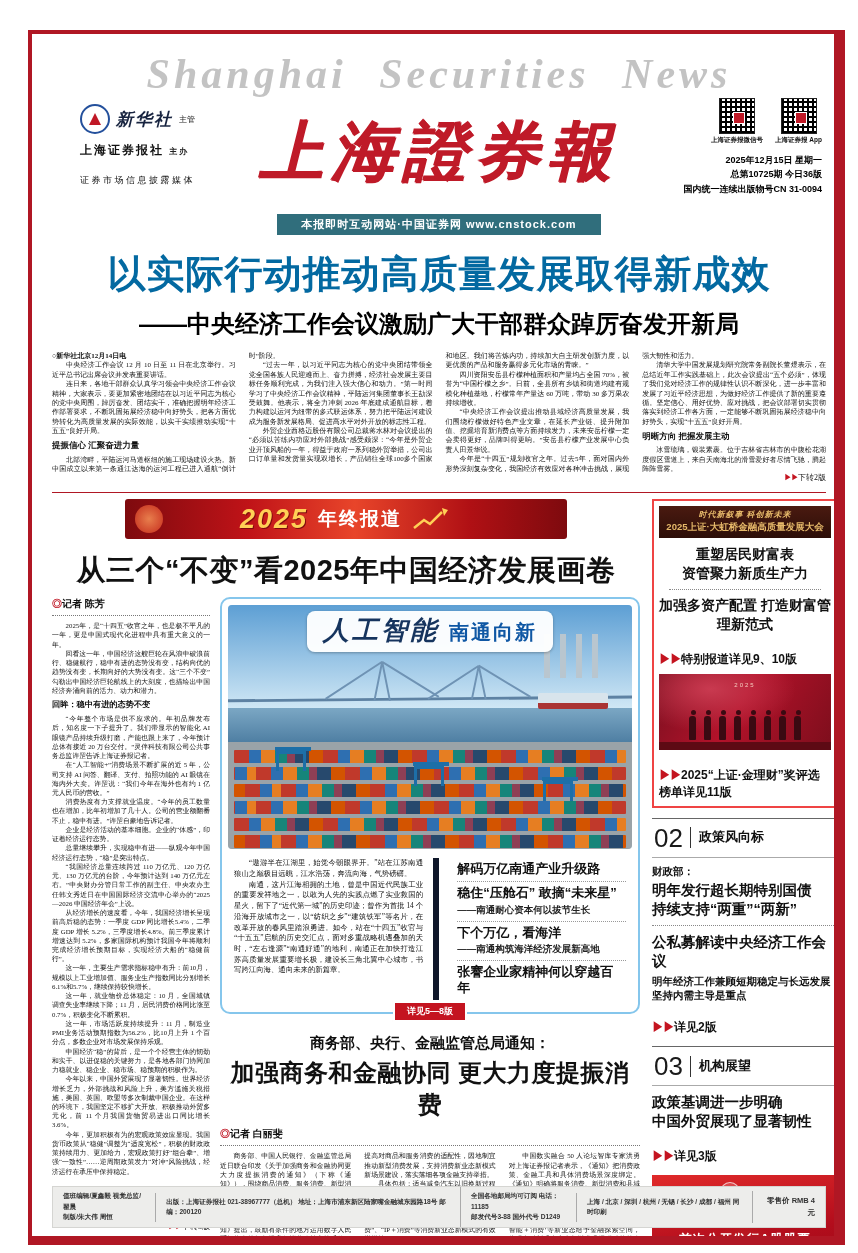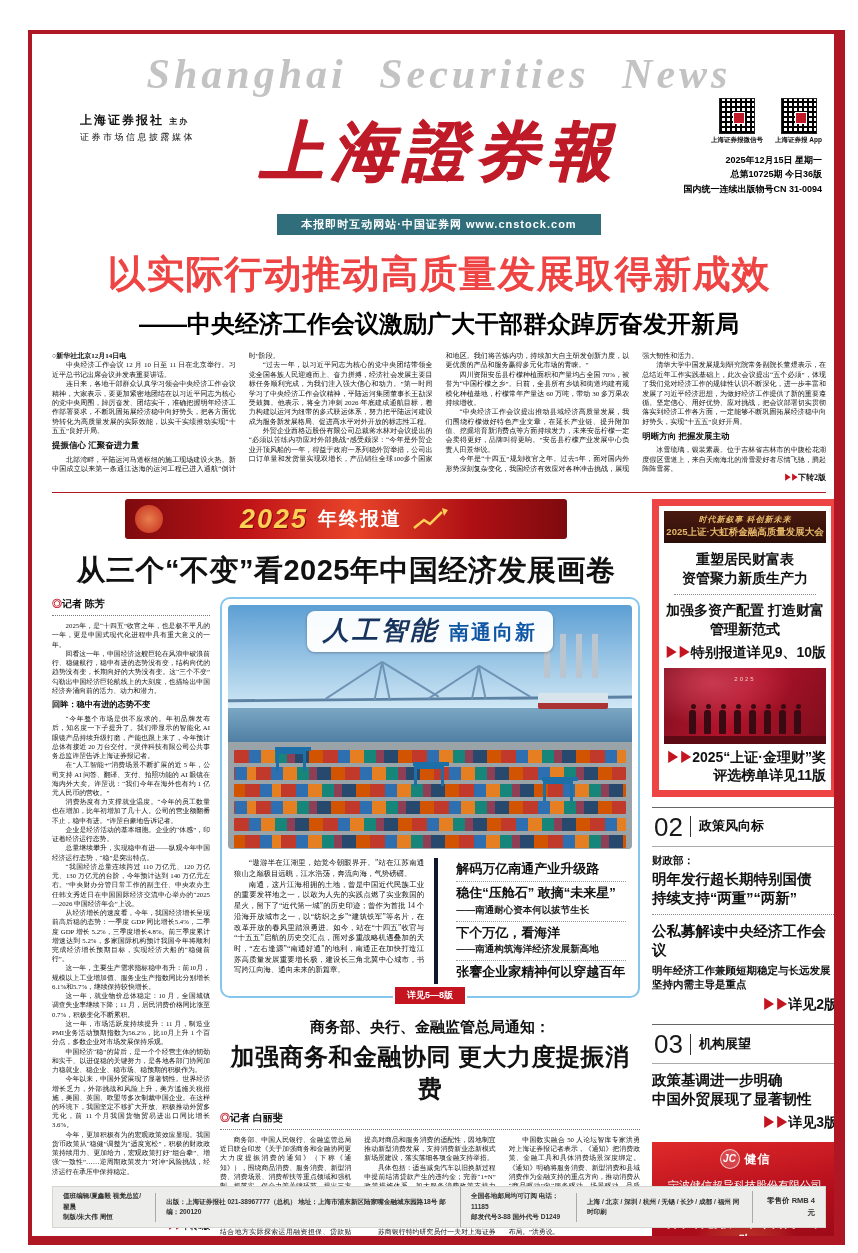--- a/index.html
+++ b/index.html
@@ -13,43 +13,43 @@
   .eng-title { text-align:center; font-family:"Liberation Serif", serif; font-weight:900; font-style:italic;
     font-size:42px; color:#c3c3c3; letter-spacing:4px; word-spacing:18px; line-height:1.05; margin-top:8px; }
   .mast-row { position:relative; height:112px; margin-top:2px; }
   .brand-left { position:absolute; left:28px; top:6px; width:200px; }
   .brand-line1 { display:flex; align-items:center; gap:6px; }
   .xh-logo { width:30px; height:30px; border:2px solid #24509c; border-radius:50%; position:relative; background:#fff; flex:0 0 auto; }
   .xh-logo::after { content:""; position:absolute; left:7px; top:7px; width:12px; height:12px; background:#c01826; clip-path:polygon(50% 0,100% 100%,0 100%); }
   .xh-name { font-family:"Liberation Serif", serif; font-style:italic; font-weight:900; font-size:17px; color:#17233f; letter-spacing:2px; }
   .small-role { font-size:8px; color:#222; }
   .brand-line2 { margin-top:8px; font-size:12px; font-weight:bold; letter-spacing:2px; }
-  .brand-line3 { margin-top:2px; font-size:9px; letter-spacing:2.5px; }
+  .brand-line3 { margin-top:15px; font-size:9px; letter-spacing:2.5px; }
   .cn-title { text-align:center; font-family:"Liberation Serif", serif; font-weight:900; font-style:italic;
     font-size:64px; color:#bf1a28; letter-spacing:8px; line-height:108px; text-shadow:1px 1px 0 #bf1a28; }
   .mast-right { position:absolute; right:4px; top:0; width:190px; text-align:right; }
   .qr-row { display:flex; justify-content:flex-end; gap:12px; }
   .qr-cell { text-align:center; }
   .qr { width:36px; height:36px; margin:0 auto; border:1px solid #222; position:relative;
     background-image:repeating-linear-gradient(0deg,#000 0 2px,transparent 2px 5px),repeating-linear-gradient(90deg,#000 0 2px,#fff 2px 5px); }
   .qr::after { content:""; position:absolute; left:13px; top:13px; width:10px; height:10px; background:#c01826; border:1px solid #fff; }
   .qr-label { font-size:6.5px; font-weight:bold; margin-top:2px; }
   .dates { margin-top:8px; font-size:9px; font-weight:bold; line-height:1.6; color:#000; }
   .site-bar { width:fit-content; margin:4px auto 0; background:#306e7c; color:#fff; font-size:11px; font-weight:bold;
     padding:3px 24px; letter-spacing:1px; }
 
   
-  .lead-h1 { text-align:center; font-size:38px; font-weight:900; letter-spacing:1px; margin-top:14px; color:#ef4444; }
+  .lead-h1 { text-align:center; font-size:38px; font-weight:900; letter-spacing:1px; margin-top:14px; color:#0369a1; }
   .lead-h2 { text-align:center; font-size:24px; font-weight:900; margin-top:8px; color:#000; }
   .cols4 { margin-top:12px; height:132px; column-count:4; column-gap:13px; overflow:hidden; position:relative;
     font-family:"Liberation Serif", serif; font-size:7px; line-height:1.34; text-align:justify; }
   .para { text-indent:2em; }
   .dateline { text-indent:0; font-weight:bold; }
   .subhead { text-indent:0; font-family:"Liberation Sans", sans-serif; font-weight:900; font-size:8.5px; margin:4px 0; }
-  .jump-abs { position:absolute; right:0; bottom:0; background:#fff; padding-left:8px; font-size:8px; font-weight:700; }
+  .jump-abs { position:absolute; right:0; bottom:0; background:#fff; padding-left:8px; font-size:8px; font-weight:400; }
   .jarr { color:#c41420; letter-spacing:-1px; }
   .red-rule { border-top:1.5px solid #b01724; margin-top:8px; }
 
   
   .main { display:flex; gap:12px; margin-top:6px; }
   .feature { width:588px; flex:0 0 auto; }
   .yr-banner { width:442px; height:40px; margin:0 auto; border-radius:3px; display:flex; align-items:center; justify-content:center; gap:10px;
     background:linear-gradient(90deg,#7e0a0e,#c01318 28%,#e8452a 52%,#b01014 78%,#7e0a0e); position:relative; overflow:hidden; }
   .yr-banner::before { content:""; position:absolute; left:10px; top:6px; width:28px; height:28px; border-radius:50%;
     background:radial-gradient(circle,#ff9b5c,#d43420); opacity:.8; }
@@ -80,45 +80,45 @@
   .crane::after { content:""; position:absolute; top:-7px; left:-4px; right:-8px; height:4px; background:#1d6fa8; }
   .ship { position:absolute; top:36%; right:6%; width:70px; height:16px; background:#d8e4ec; border-bottom:6px solid #a33; border-radius:2px; }
   .rig { position:absolute; top:12%; right:8%; width:56px; height:44px;
     background:repeating-linear-gradient(90deg,#b9c6cf 0 6px,transparent 6px 16px); }
   .photo-banner { position:absolute; top:6px; left:50%; transform:translateX(-50%); background:rgba(255,255,255,.96);
     border-radius:8px; padding:2px 16px 4px; display:flex; align-items:baseline; gap:10px; box-shadow:0 1px 3px rgba(0,0,0,.3); white-space:nowrap; }
   .pb-main { font-family:"Liberation Serif", serif; font-weight:900; font-style:italic; font-size:26px; color:#16345e; letter-spacing:3px; }
   .pb-sub { font-size:20px; font-weight:900; color:#0f57a4; letter-spacing:2px; }
   .nt-textrow { display:flex; gap:10px; padding:9px 6px 2px; }
   .nt-intro { flex:1.12; font-family:"Liberation Serif", serif; font-size:7.4px; line-height:1.45; text-align:justify; }
-  .nt-headlines { flex:1; border-left:4px solid #0f172a; padding-left:18px; }
+  .nt-headlines { flex:1; border-left:6px solid #0f172a; padding-left:18px; }
   .nt-item { padding:3px 0 4px; border-bottom:1px dotted #999; }
   .nt-item:last-child { border-bottom:none; }
   .nt-title { font-size:13px; font-weight:900; line-height:1.25; }
   .nt-sub { font-size:9.5px; font-weight:bold; margin-top:2px; color:#222; }
   .nt-badge { position:absolute; bottom:-10px; left:50%; transform:translateX(-50%); background:#c41420; color:#fff;
     font-size:9px; font-weight:bold; padding:2px 12px; border:2px solid #fff; white-space:nowrap; }
 
   
   .cons { margin-top:20px; }
   .cons-kicker { text-align:center; font-size:15px; font-weight:bold; }
   .cons-h1 { text-align:center; font-size:24px; font-weight:900; margin-top:4px; letter-spacing:.5px; }
   .cons-byline { margin-top:6px; }
   .cols3 { height:186px; column-count:3; column-gap:13px; overflow:hidden; position:relative;
     font-family:"Liberation Serif", serif; font-size:6.8px; line-height:1.35; text-align:justify; }
 
   
   .sidebar { width:186px; flex:0 0 auto; }
-  .forum-box { border:7px solid #ef4444; padding:5px; }
+  .forum-box { border:2px solid #ef4444; padding:5px; }
   .forum-banner { background:linear-gradient(#4a1a10,#2c0e08); text-align:center; padding:3px 2px 4px; }
   .fb-1 { font-size:8px; color:#e6b96a; font-style:italic; font-weight:bold; letter-spacing:1px; }
   .fb-2 { font-size:9.5px; color:#e6b96a; font-weight:900; margin-top:1px; white-space:nowrap; }
   .forum-h { text-align:center; font-size:14px; font-weight:900; line-height:1.35; margin-top:7px; }
   .forum-dots { border-top:1px dotted #888; margin:6px 10px; }
-  .spointer { text-align:right; font-size:14px; font-weight:900; margin-top:5px; }
+  .spointer { text-align:left; font-size:12px; font-weight:900; margin-top:17px; }
   .forum-photo { height:76px; margin-top:6px; position:relative; overflow:hidden;
     background:radial-gradient(ellipse at 30% 20%, #c93a50, transparent 50%), linear-gradient(120deg,#7a1020,#b3122a 45%,#7d0e1c); }
   .fp-title { position:absolute; top:8px; left:0; right:0; text-align:center; color:rgba(255,230,210,.85); font-size:6px; letter-spacing:2px; }
   .figs { position:absolute; bottom:10px; left:0; right:0; display:flex; justify-content:center; gap:8px; }
   .fig { width:7px; height:24px; background:#3a0a12; border-radius:3px 3px 1px 1px; position:relative; }
   .fig::before { content:""; position:absolute; top:-6px; left:1.5px; width:5px; height:5px; border-radius:50%; background:#3a0a12; }
   .forum-photo::after { content:""; position:absolute; bottom:0; left:0; right:0; height:8px; background:#5d0a14; }
   .side-rule { border-top:1.5px solid #666; margin-top:10px; }
   .sec-head { display:flex; align-items:center; gap:7px; padding:6px 2px; border-bottom:1px solid #aaa; }
   .snum { font-size:26px; font-weight:400; color:#1a1a1a; line-height:1; }
@@ -156,20 +156,25 @@
 </head>
 <body>
 
 <div class="frame">
 <div class="inner">
 
   <div>
     <div class="eng-title">Shanghai Securities News</div>
     <div class="mast-row">
       <div class="brand-left">
+        <div class="brand-line1">
+          <span class="xh-logo"></span>
+          <span class="xh-name">新华社</span>
+          <span class="small-role">主管</span>
+        </div>
         <div class="brand-line2">
           <span>上海证券报社</span>
           <span class="small-role">主办</span>
         </div>
         <div class="brand-line3">证券市场信息披露媒体</div>
       </div>
       <div class="cn-title">上海證券報</div>
       <div class="mast-right">
         <div class="qr-row">
           <div class="qr-cell">

